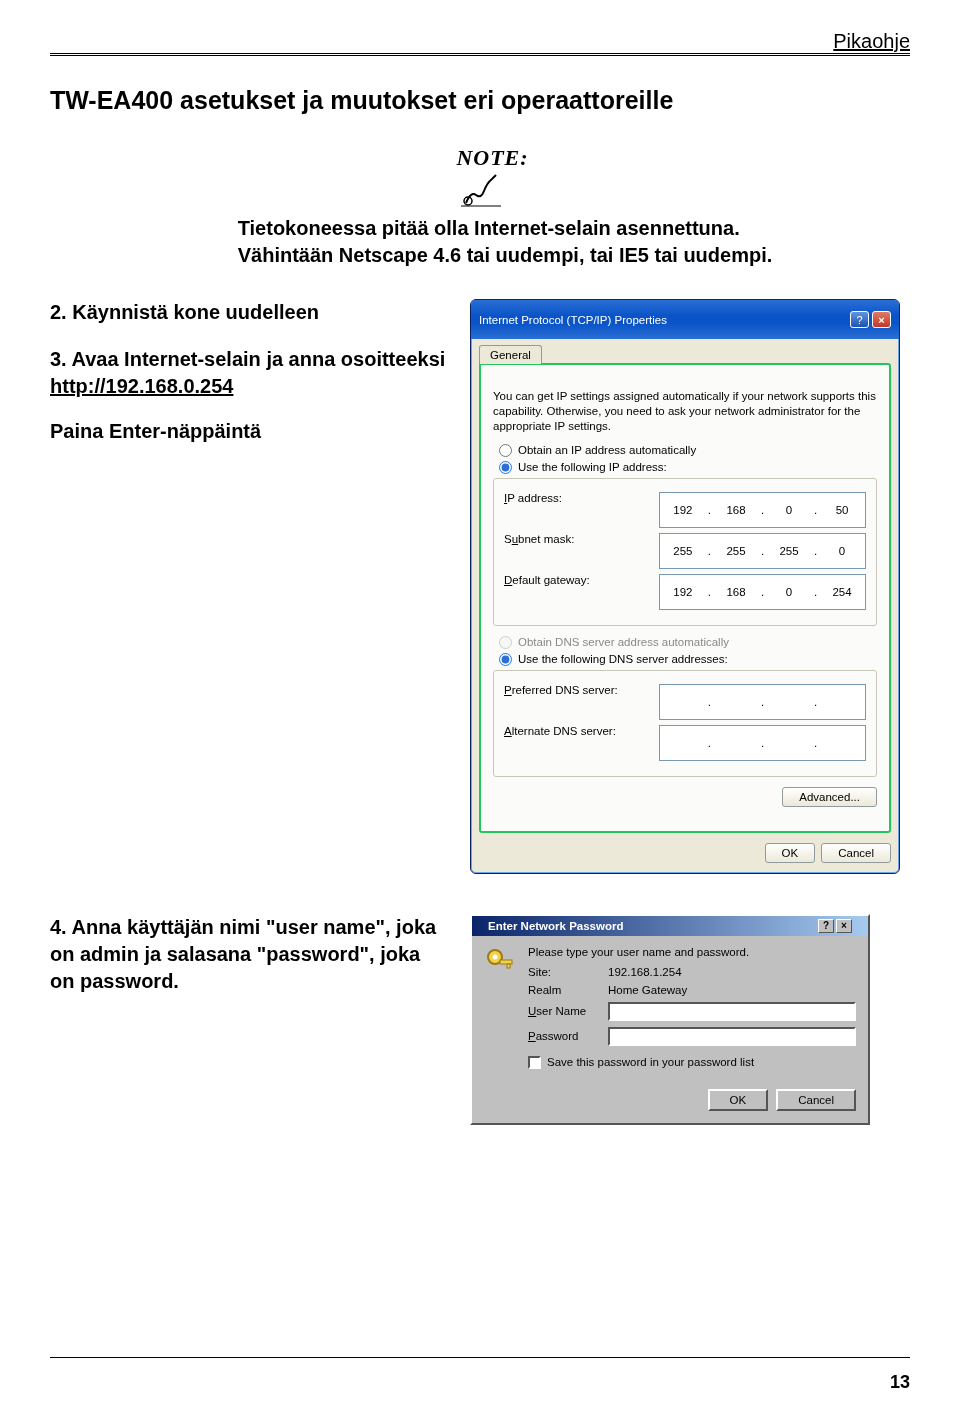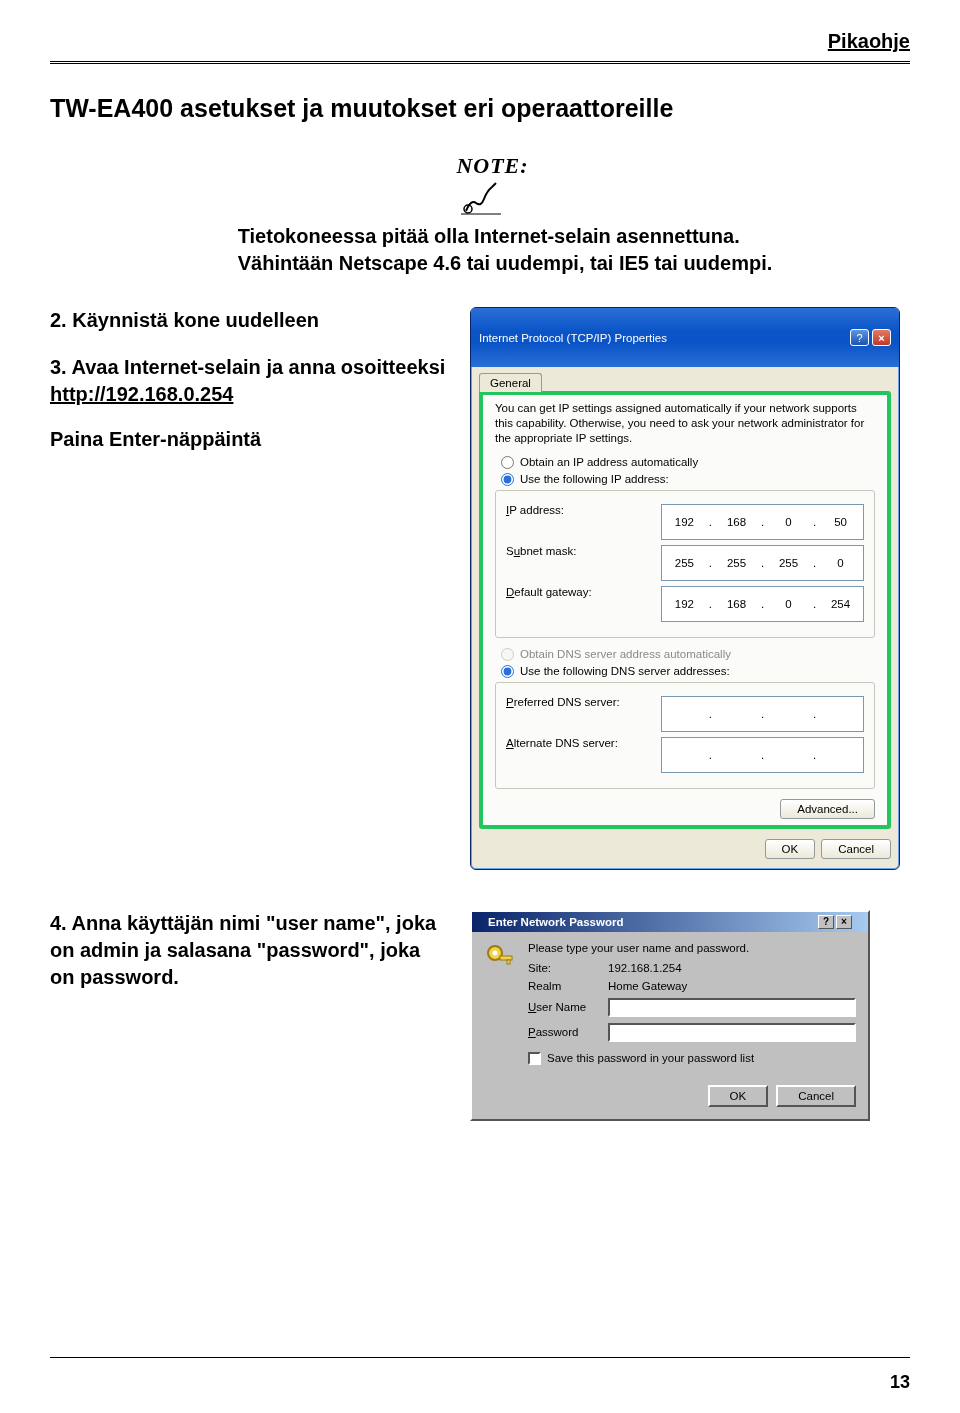--- a/index.html
+++ b/index.html
@@ -8,46 +8,46 @@
     background: #fff;
     width: 960px;
     min-height: 1413px;
     padding: 30px 50px;
     position: relative;
     color: #000;
   }
   .header-label {
     text-align: right;
     font-size: 20px;
-    font-weight: bold;
+    font-weight: normal;
     text-decoration: underline;
-    margin-bottom: 8px;
+    margin-bottom: 0;
   }
   .double-line { border: 0; border-top: 3px double #000; margin-bottom: 30px; }
   .section-title { font-size: 25px; font-weight: bold; margin-bottom: 30px; }
   .note-row { display: flex; align-items: center; margin: 16px 20px 30px 70px; flex-direction: column; }
   .note-icon { margin-right: 25px; }
   .note-caption { font-family: "Brush Script MT", cursive; font-size: 22px; font-style: italic; font-weight: bold; letter-spacing: 1px; }
   .note-text { font-size: 20px; font-weight: bold; line-height: 1.35; }
   .two-col { display: flex; gap: 20px; align-items: flex-start; margin-bottom: 40px; }
   .left-col { flex: 0 0 400px; font-size: 20px; font-weight: bold; line-height: 1.35; }
   .step { margin-bottom: 20px; }
   .step a { color: #000; text-decoration: underline; }
   .right-col { flex: 1; }
 
   
   .xp-dialog { width: 430px; background: #ece9d8; border: 1px solid #0a246a; border-radius: 6px; font-family: Tahoma, sans-serif; font-size: 11.5px; color: #000; box-shadow: 0 0 0 1px #6fa2e6 inset; }
-  .xp-title { background: linear-gradient(#2a6fd6,#0a54c7 40%,#0a54c7 60%,#2a6fd6); color: #fff; padding: 21px 8px; border-top-left-radius: 5px; border-top-right-radius: 5px; display: flex; align-items: center; justify-content: space-between; }
+  .xp-title { background: linear-gradient(#2a6fd6,#0a54c7 40%,#0a54c7 60%,#2a6fd6); color: #fff; padding: 11px 8px; border-top-left-radius: 5px; border-top-right-radius: 5px; display: flex; align-items: center; justify-content: space-between; }
   .xp-title-icons { display: flex; gap: 3px; }
   .xp-ti { width: 19px; height: 17px; border: 1px solid #fff; border-radius: 3px; display: flex; align-items: center; justify-content: center; font-size: 11px; color: #fff; background: linear-gradient(#5f95de,#1d53b3); }
   .xp-ti.close { background: linear-gradient(#e07a66,#c0392b); font-weight: bold; }
   .xp-body { padding: 6px 8px 10px; }
   .xp-tab-strip { display: flex; }
   .xp-tab { background: #ece9d8; border: 1px solid #919b9c; border-bottom: none; padding: 3px 10px; border-top-left-radius: 3px; border-top-right-radius: 3px; font-size: 11.5px; }
-  .xp-tab-page { border: 4px solid #22c55e; background: #fbfbf9; padding: 6px 12px; margin-top: -1px; border-radius: 0 3px 3px 3px; }
+  .xp-tab-page { border: 2px solid #22c55e; background: #fbfbf9; padding: 24px 12px; margin-top: -1px; border-radius: 0 3px 3px 3px; }
   .xp-intro { font-size: 11.5px; line-height: 1.3; margin-bottom: 10px; }
   .radio-row { display: flex; align-items: center; gap: 6px; margin: 4px 0 4px 6px; font-size: 11.5px; }
   .disabled { color: #8a8986; }
   .xp-group { border: 1px solid #c9c7ba; border-radius: 3px; padding: 8px 10px 10px; margin: 4px 0 10px 0; position: relative; }
   .field-row { display: flex; align-items: flex-start; margin: 5px 0; }
   .field-row .lbl { flex: 0 0 155px; font-size: 11.5px; }
   .field-row .u { text-decoration: underline; }
   .ip-input { flex: 1; display: flex; align-items: center; height: 36px; border: 1px solid #7a98af; background: #fff; font-size: 11.5px; }
   .ip-oct { flex: 1; text-align: center; }
   .ip-dot { padding: 0 2px; }

